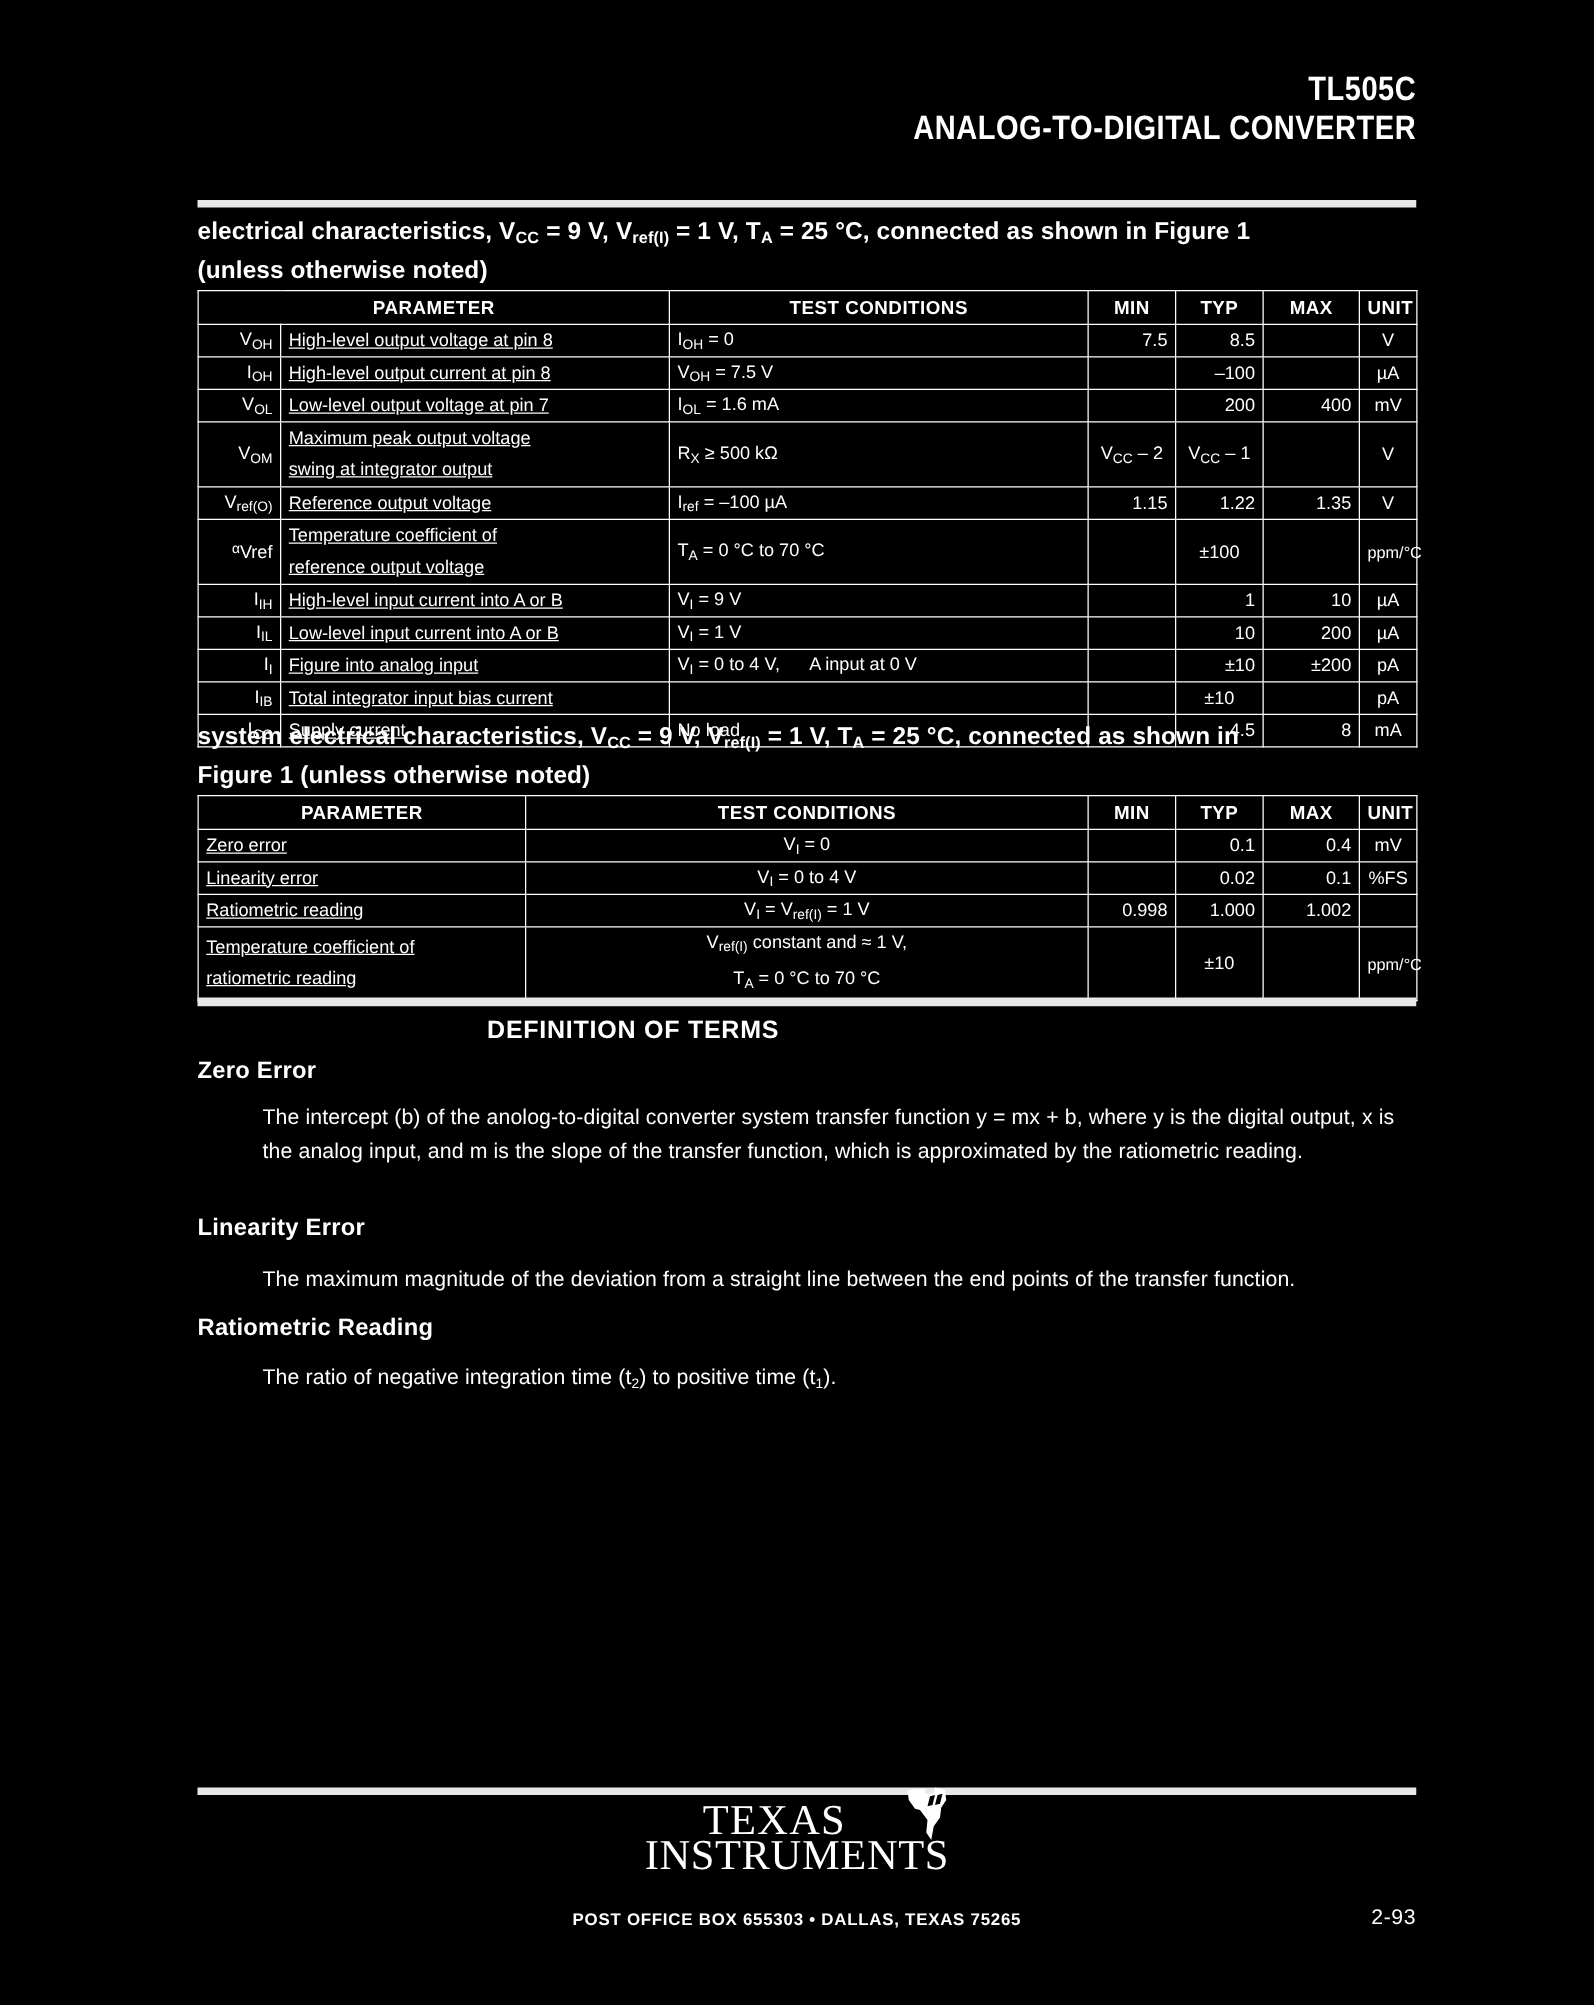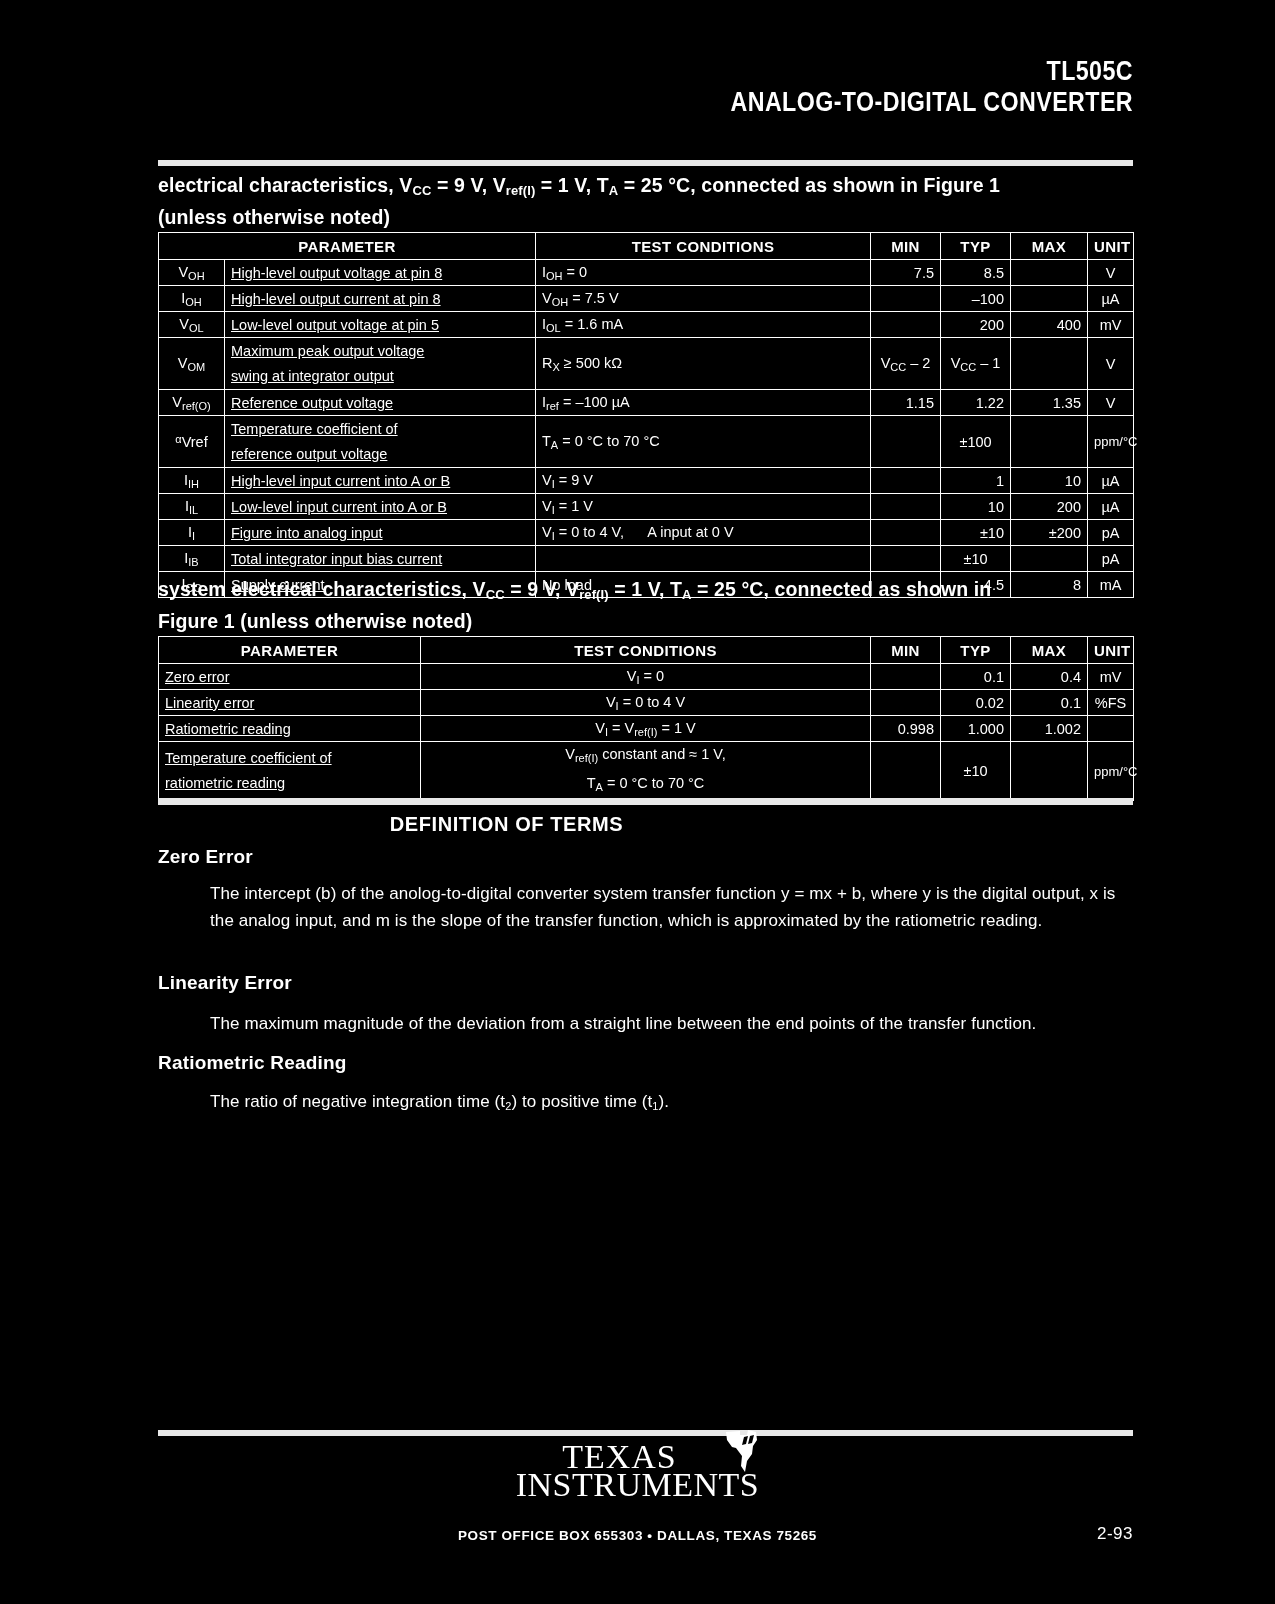--- a/index.html
+++ b/index.html
@@ -89,21 +89,21 @@
   }
   table.spec th {
     font-weight: bold;
     font-size: 15px;
     text-align: center;
     letter-spacing: 0.4px;
     height: 26px;
     border-radius: 13px;
   }
   table.spec td { height: 25px; }
-  td.sym  { text-align: center; padding-left: 8px; width: 66px; margin-left: 29px; }
+  td.sym  { text-align: right; padding-left: 8px; width: 66px; margin-left: 29px; }
   td.desc { text-align: left; padding-left: 10px; text-decoration: underline; }
   td.cond { text-align: left; padding-left: 32px; }
   td.num  { text-align: right; padding-right: 10px; }
   td.numc { text-align: center; }
   td.unit { text-align: center; }
 
   
   #table1 { left: 158px; top: 232px; width: 975px; }
   
   #table2 { left: 158px; top: 636px; width: 975px; }
@@ -255,21 +255,21 @@
       <td class="desc">High-level output current at pin 8</td>
       <td class="cond"><span>V</span><span class="small-sub">OH</span><span> = 7.5 V</span></td>
       <td class="num"></td>
       <td class="num">–100</td>
       <td class="num"></td>
       <td class="unit">µA</td>
     </tr>
 
     <tr>
       <td class="sym"><span>V</span><span class="small-sub">OL</span></td>
-      <td class="desc">Low-level output voltage at pin 5</td>
+      <td class="desc">Low-level output voltage at pin 7</td>
       <td class="cond"><span>I</span><span class="small-sub">OL</span><span> = 1.6 mA</span></td>
       <td class="num"></td>
       <td class="num">200</td>
       <td class="num">400</td>
       <td class="unit">mV</td>
     </tr>
 
     <tr class="two-line">
       <td class="sym"><span>V</span><span class="small-sub">OM</span></td>
       <td class="desc">

